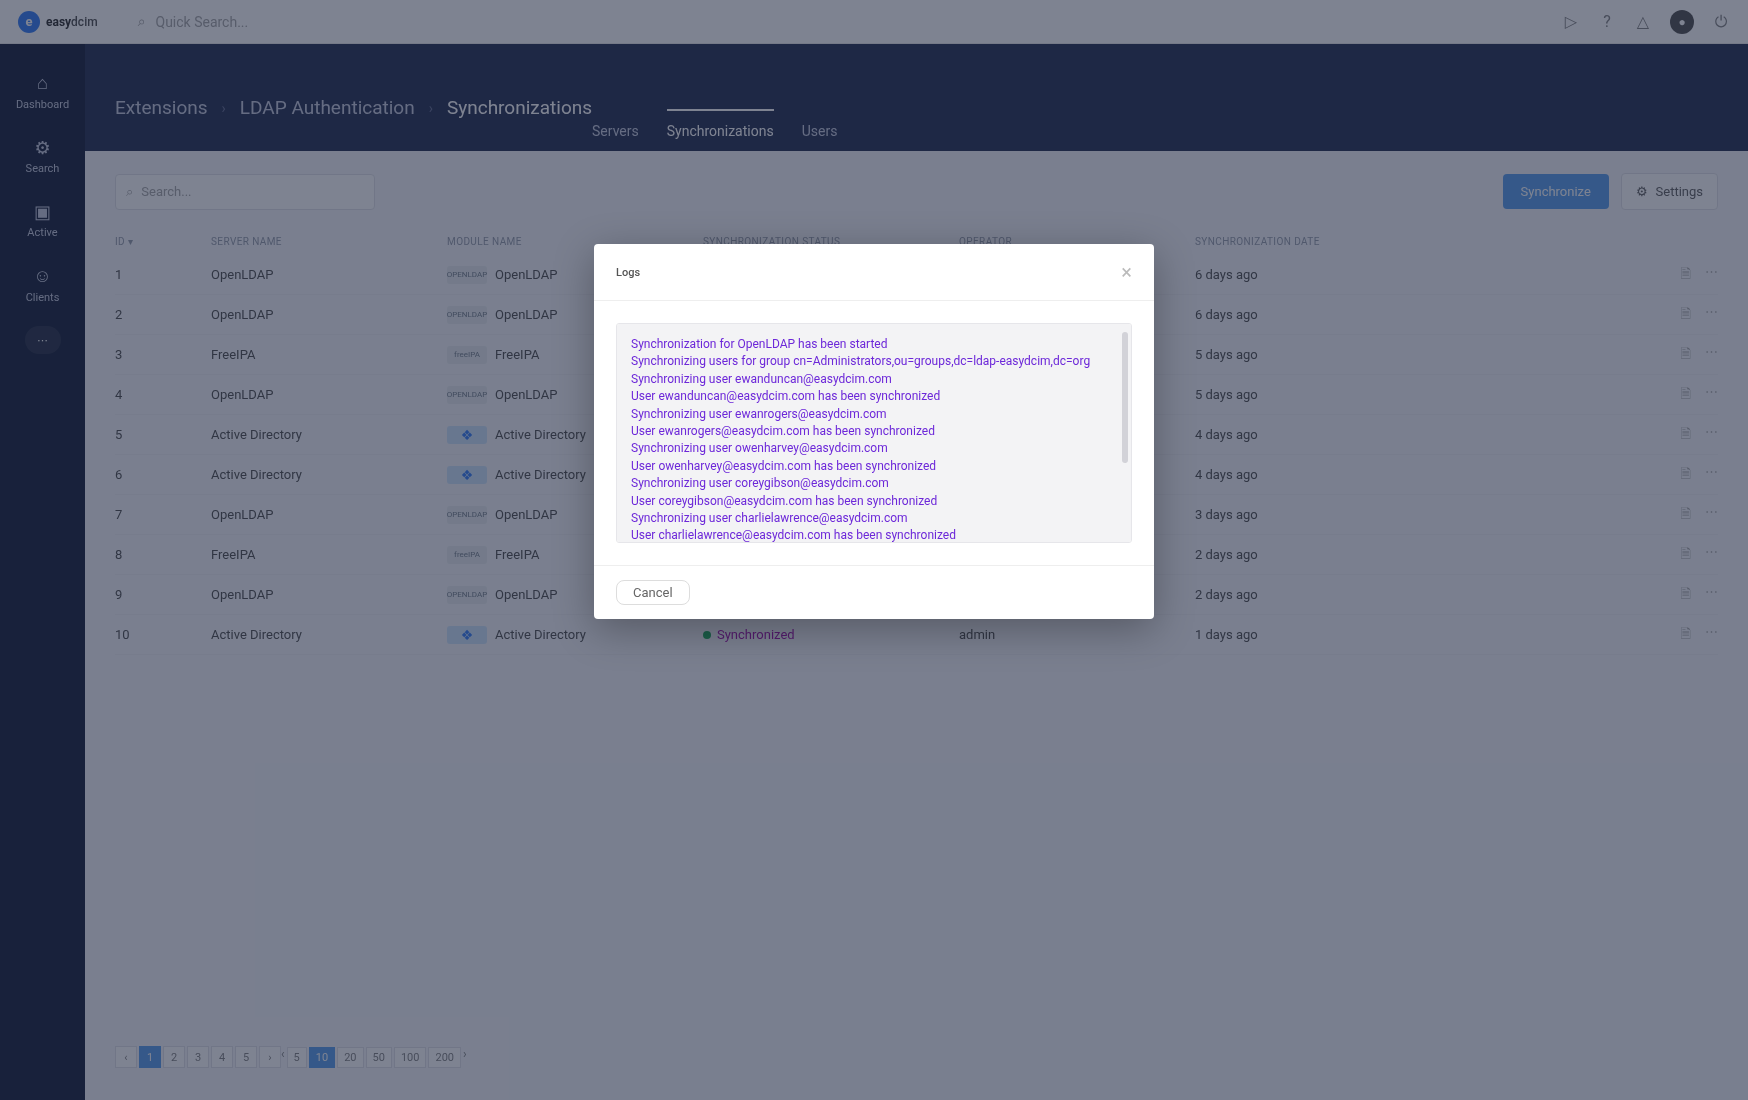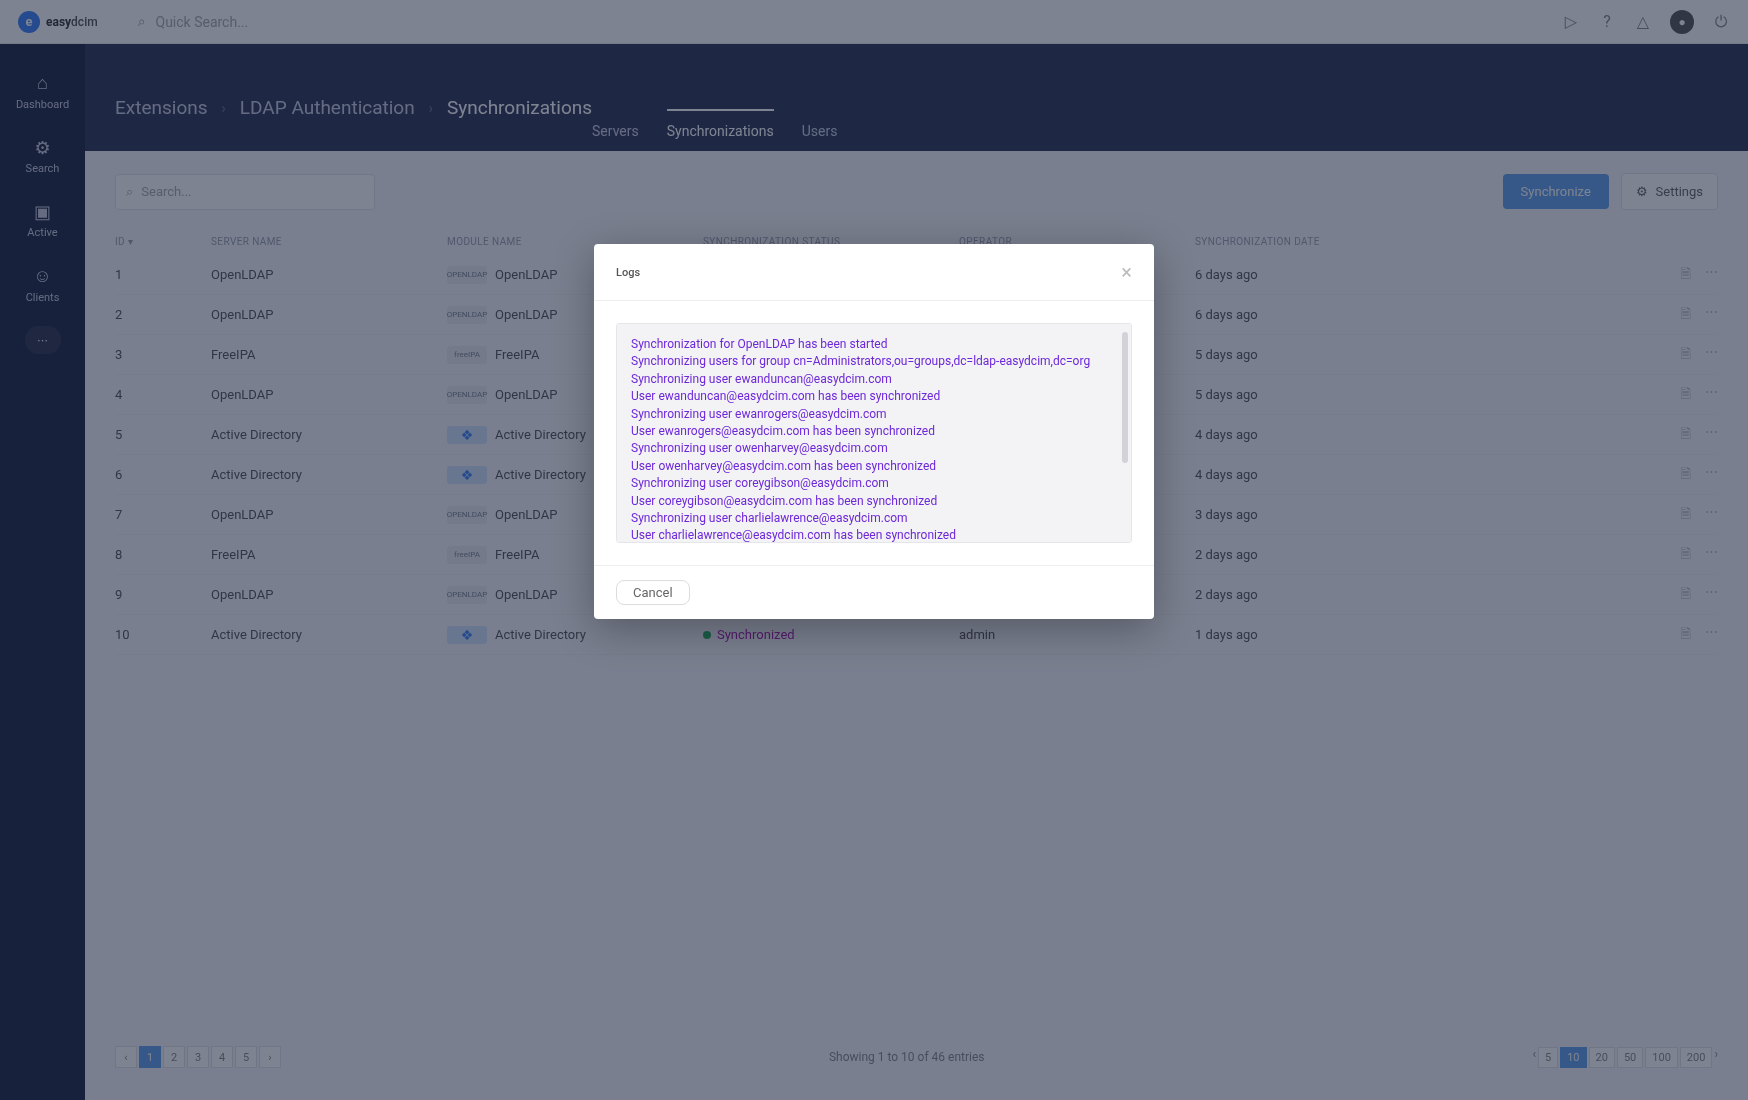--- a/index.html
+++ b/index.html
@@ -316,21 +316,20 @@
       <div class="footer">
         <div class="pag" id="pag">
             <div class="pg">‹</div>
             <div class="pg active">1</div>
             <div class="pg">2</div>
             <div class="pg">3</div>
             <div class="pg">4</div>
             <div class="pg">5</div>
             <div class="pg">›</div>
           </div>
-        <div style="flex:1;text-align:center">Showing 1 to 10 of 46 entries</div>
         <div class="perpage" id="perpage">
             <div class="pg">‹</div>
             <div class="pp">5</div>
             <div class="pp active">10</div>
             <div class="pp">20</div>
             <div class="pp">50</div>
             <div class="pp">100</div>
             <div class="pp">200</div>
             <div class="pg">›</div>
           </div>

